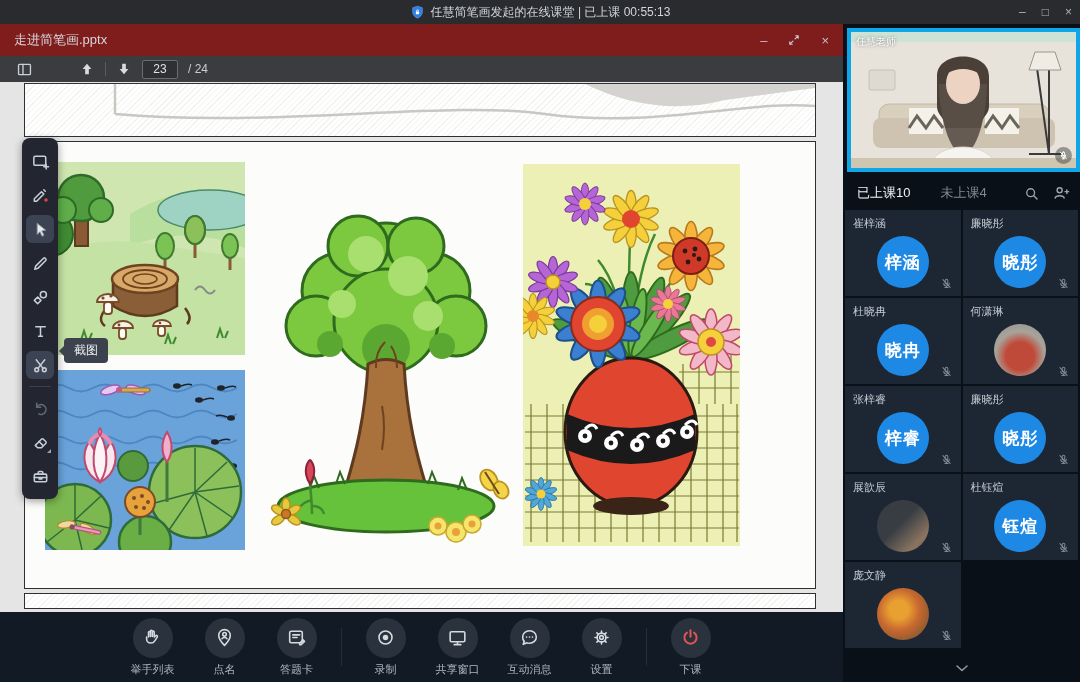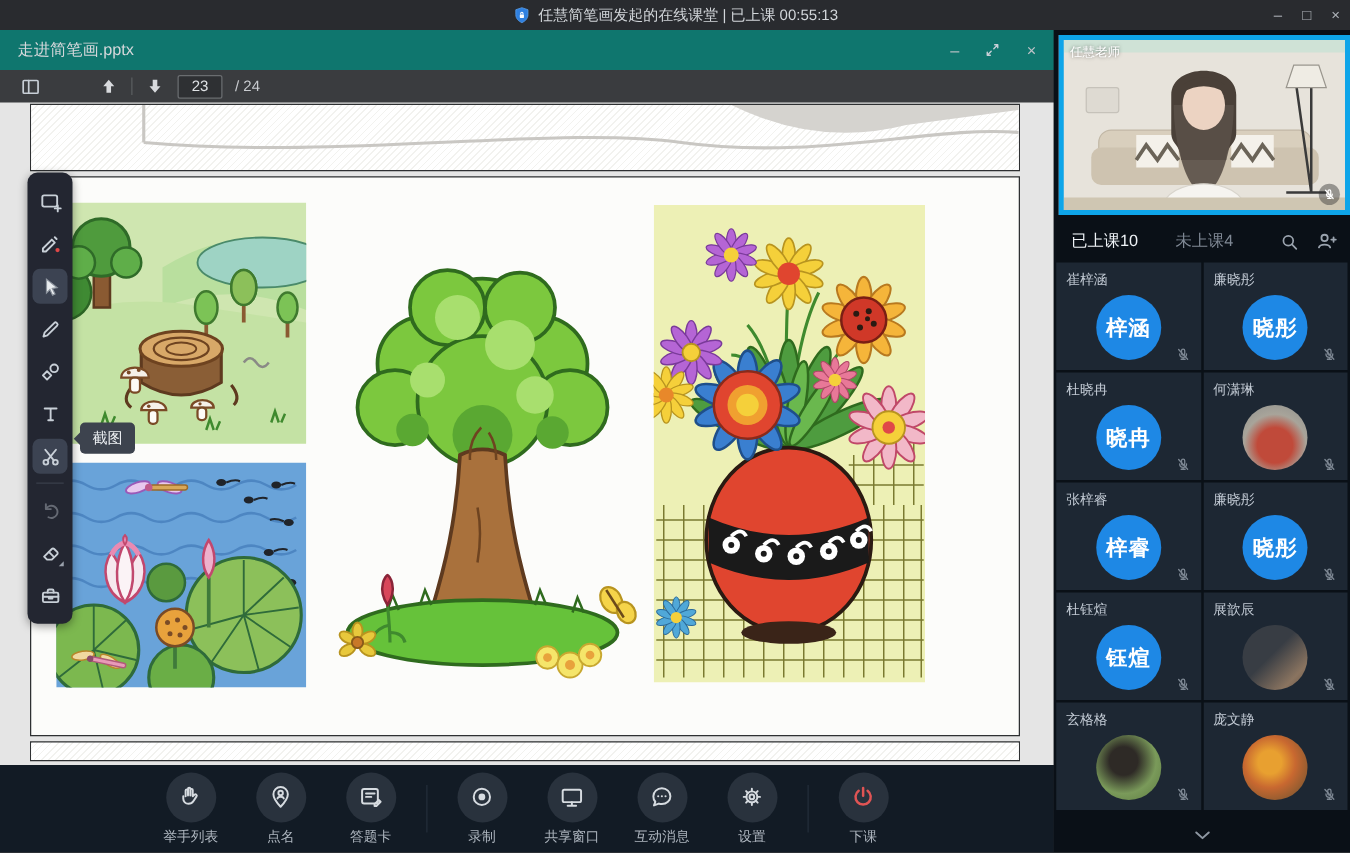--- a/index.html
+++ b/index.html
@@ -8,21 +8,21 @@
   .ic{fill:none;stroke:#c8cfd7;stroke-width:1.6;stroke-linecap:round;stroke-linejoin:round;}
 
   
   .titlebar{position:absolute;left:0;top:0;width:1080px;height:24px;background:#292b2f;display:flex;align-items:center;justify-content:center;color:#d2d6da;font-size:12px;}
   .titlebar .tgrp{display:flex;align-items:center;gap:6px;}
   .win-controls{position:absolute;right:8px;top:0;height:24px;display:flex;align-items:center;gap:16px;color:#aeb3b9;font-size:12px;}
   .win-controls span{cursor:default;line-height:24px;}
 
   
   .ppt{position:absolute;left:0;top:24px;width:843px;height:658px;background:#37393c;}
-  .ppt-chrome{position:absolute;left:0;top:0;width:843px;height:32px;display:flex;align-items:center;padding:0 14px;box-sizing:border-box;color:#d4d7da;font-size:13px;background:#0f766e;}
+  .ppt-chrome{position:absolute;left:0;top:0;width:843px;height:32px;display:flex;align-items:center;padding:0 14px;box-sizing:border-box;color:#d4d7da;font-size:13px;background:#7f1d1d;}
   .ppt-ctrls{position:absolute;right:14px;top:0;height:32px;display:flex;align-items:center;gap:20px;color:#bfc3c8;font-size:13px;}
   .ppt-nav{position:absolute;left:0;top:32px;width:843px;height:26px;display:flex;align-items:center;gap:10px;padding-left:16px;box-sizing:border-box;background:#3a3c3f;color:#cfd2d6;}
   .ppt-nav .sep{width:1px;height:14px;background:#5a5d60;}
   .page-input{width:34px;height:17px;background:#2e3033;border:1px solid #6a6d70;color:#e0e3e6;font-size:12px;text-align:center;border-radius:2px;padding:0;}
   .page-total{font-size:12px;color:#c9ccd0;}
 
   .slide-viewport{position:absolute;left:0;top:58px;width:843px;height:530px;background:#e5e5e5;overflow:hidden;}
   .sheet{position:absolute;left:25px;width:790px;background:#fcfcfa;box-shadow:0 0 0 1px #2e3032;}
   .sheet.hatch{background:repeating-linear-gradient(135deg,#ffffff 0 3px,#f2f2ef 3px 4px);}
   .sheet.prev{top:2px;height:52px;}
@@ -719,43 +719,36 @@
       <div class="cell">
         <span class="nm">廉晓彤</span>
         <div class="av blue">
             <span>晓彤</span>
           </div>
         <svg class="cmic ic" style="stroke:#7e8894" width="13" height="13" viewBox="0 0 20 20">
             <use href="#i-micoff"></use>
           </svg>
       </div>
       <div class="cell">
+        <span class="nm">展歆辰</span>
+        <div class="av p2"></div>
+        <svg class="cmic ic" style="stroke:#7e8894" width="13" height="13" viewBox="0 0 20 20">
+            <use href="#i-micoff"></use>
+          </svg>
+      </div>
+      <div class="cell">
         <span class="nm">杜钰煊</span>
         <div class="av blue">
             <span>钰煊</span>
           </div>
         <svg class="cmic ic" style="stroke:#7e8894" width="13" height="13" viewBox="0 0 20 20">
             <use href="#i-micoff"></use>
           </svg>
       </div>
       <div class="cell">
-        <span class="nm">展歆辰</span>
-        <div class="av p2"></div>
-        <svg class="cmic ic" style="stroke:#7e8894" width="13" height="13" viewBox="0 0 20 20">
-            <use href="#i-micoff"></use>
-          </svg>
-      </div>
-      <div class="cell">
-        <span class="nm">玄格格</span>
-        <div class="av p3"></div>
-        <svg class="cmic ic" style="stroke:#7e8894" width="13" height="13" viewBox="0 0 20 20">
-            <use href="#i-micoff"></use>
-          </svg>
-      </div>
-      <div class="cell">
         <span class="nm">庞文静</span>
         <div class="av p4"></div>
         <svg class="cmic ic" style="stroke:#7e8894" width="13" height="13" viewBox="0 0 20 20">
             <use href="#i-micoff"></use>
           </svg>
       </div>
     </div>
 
     <div class="collapse">
       <svg class="ic" style="stroke:#8e97a2" width="20" height="20" viewBox="0 0 20 20">

